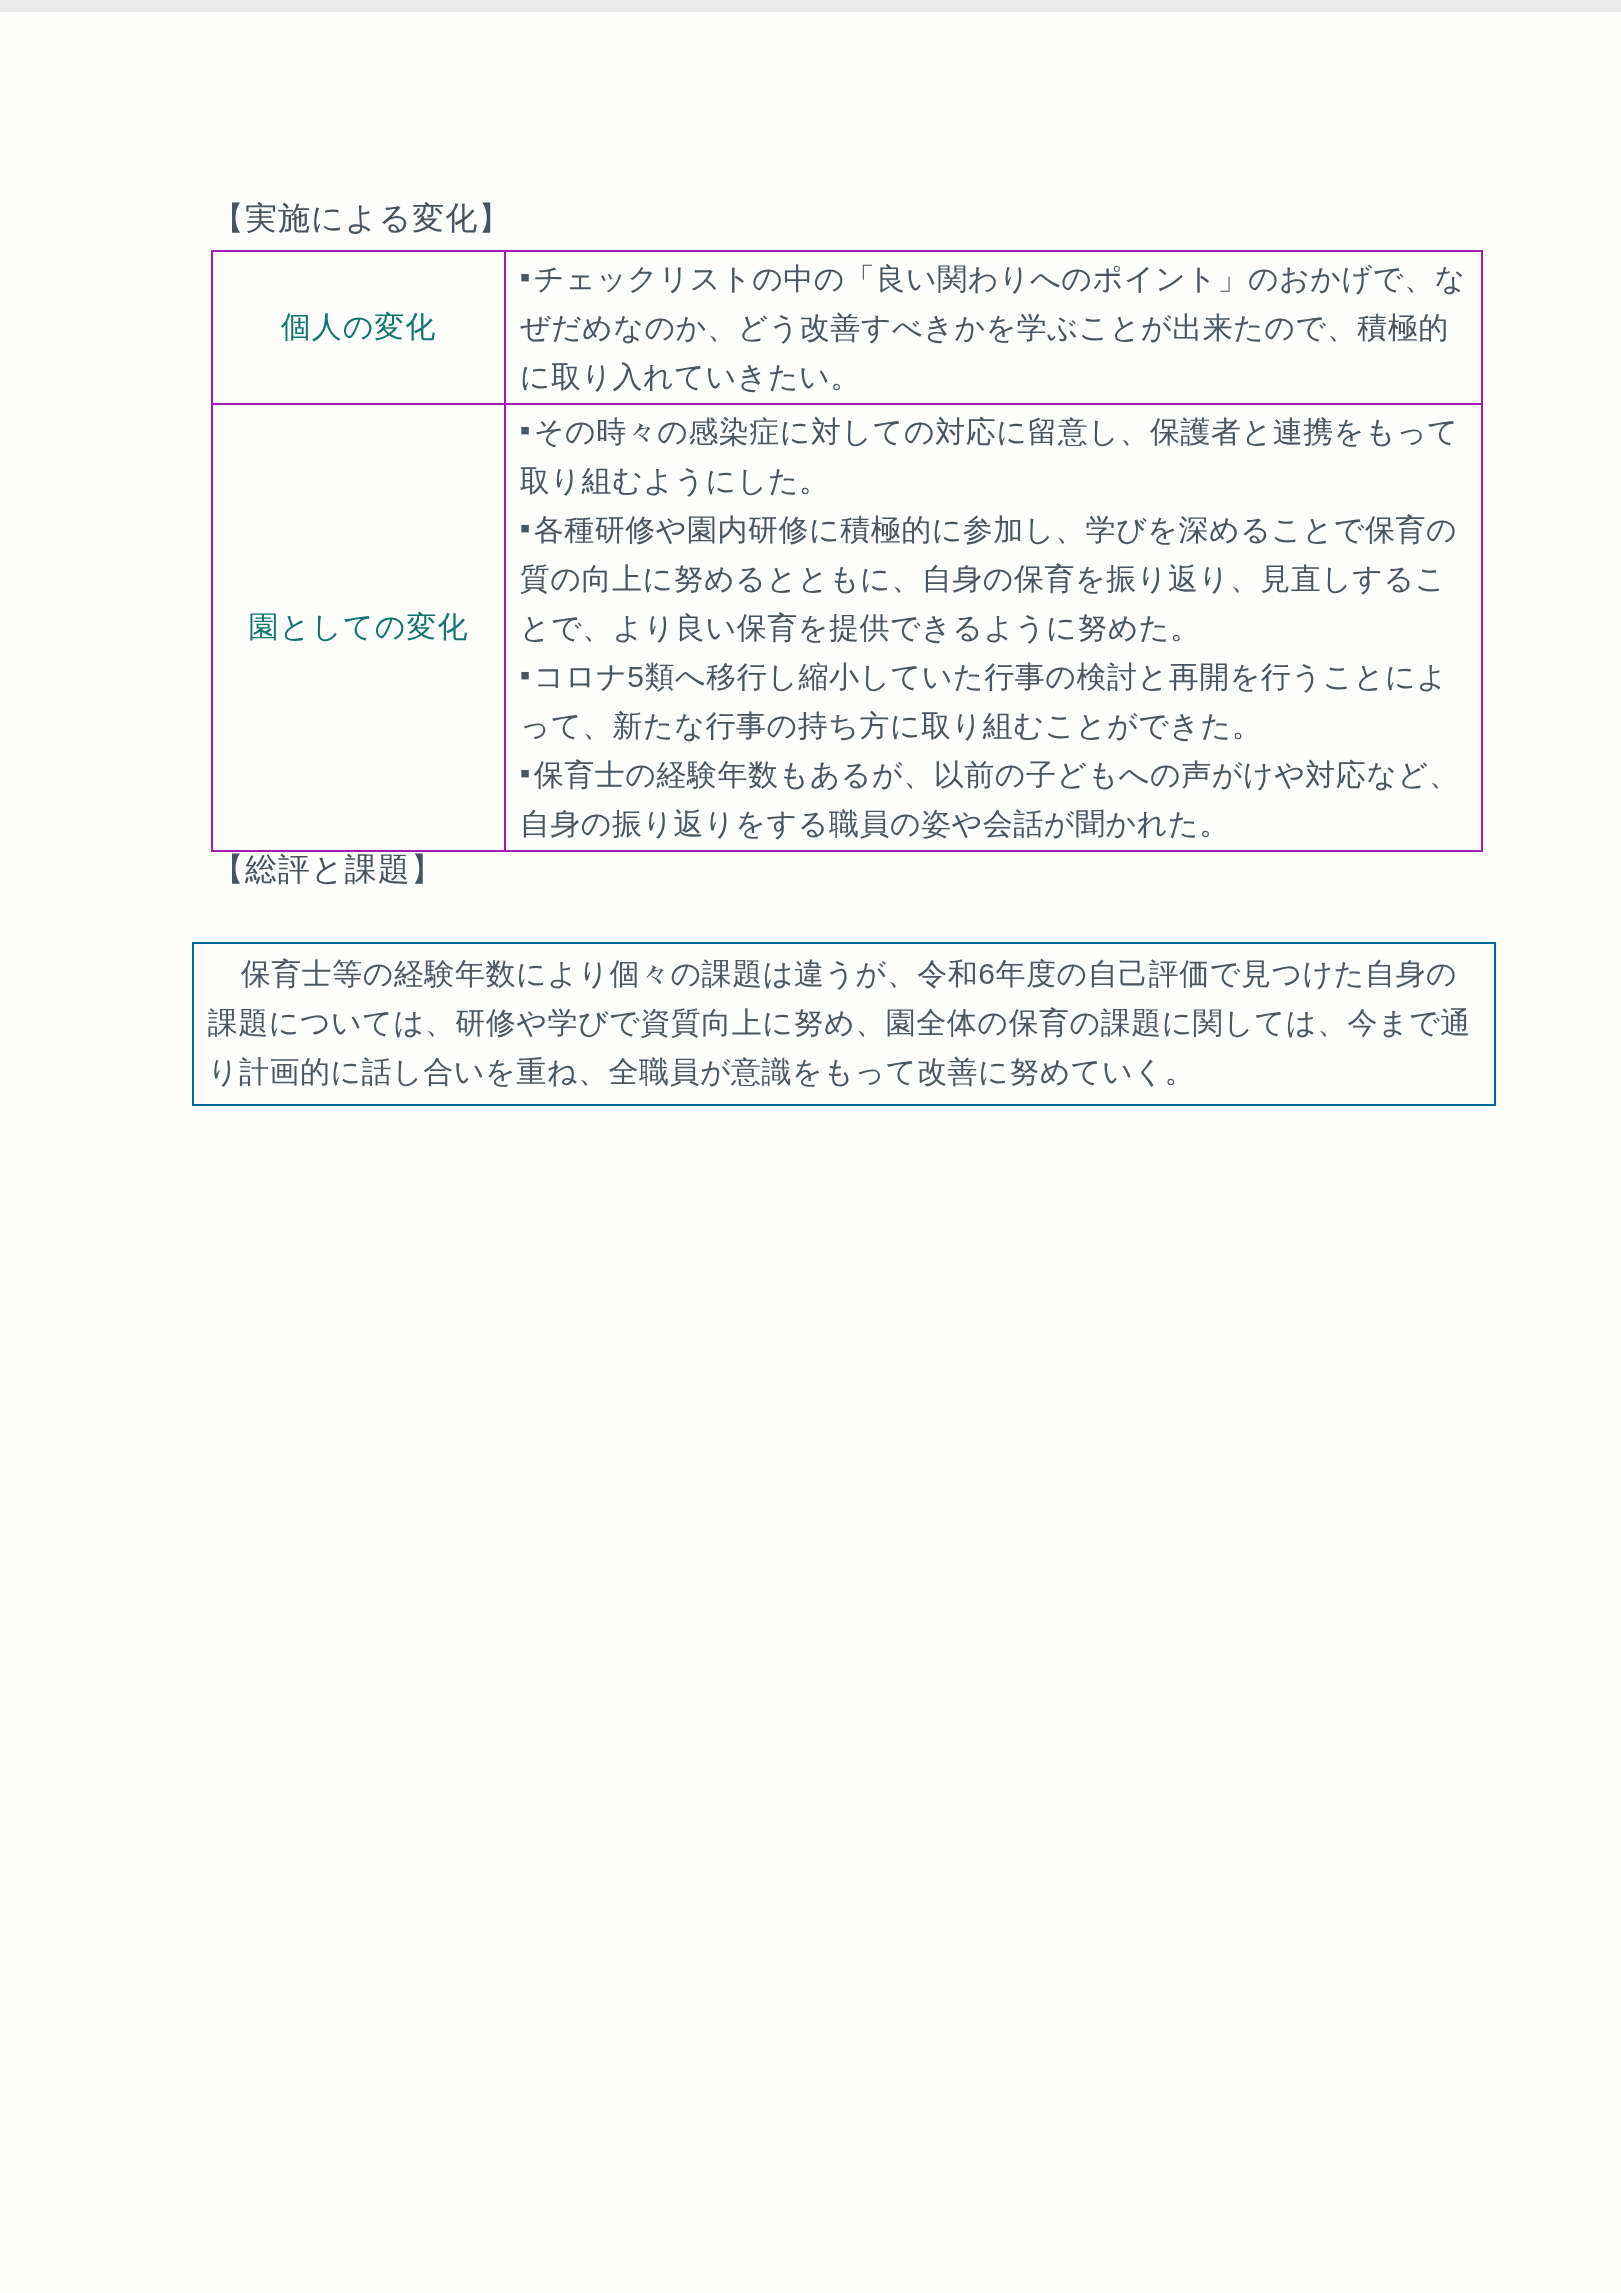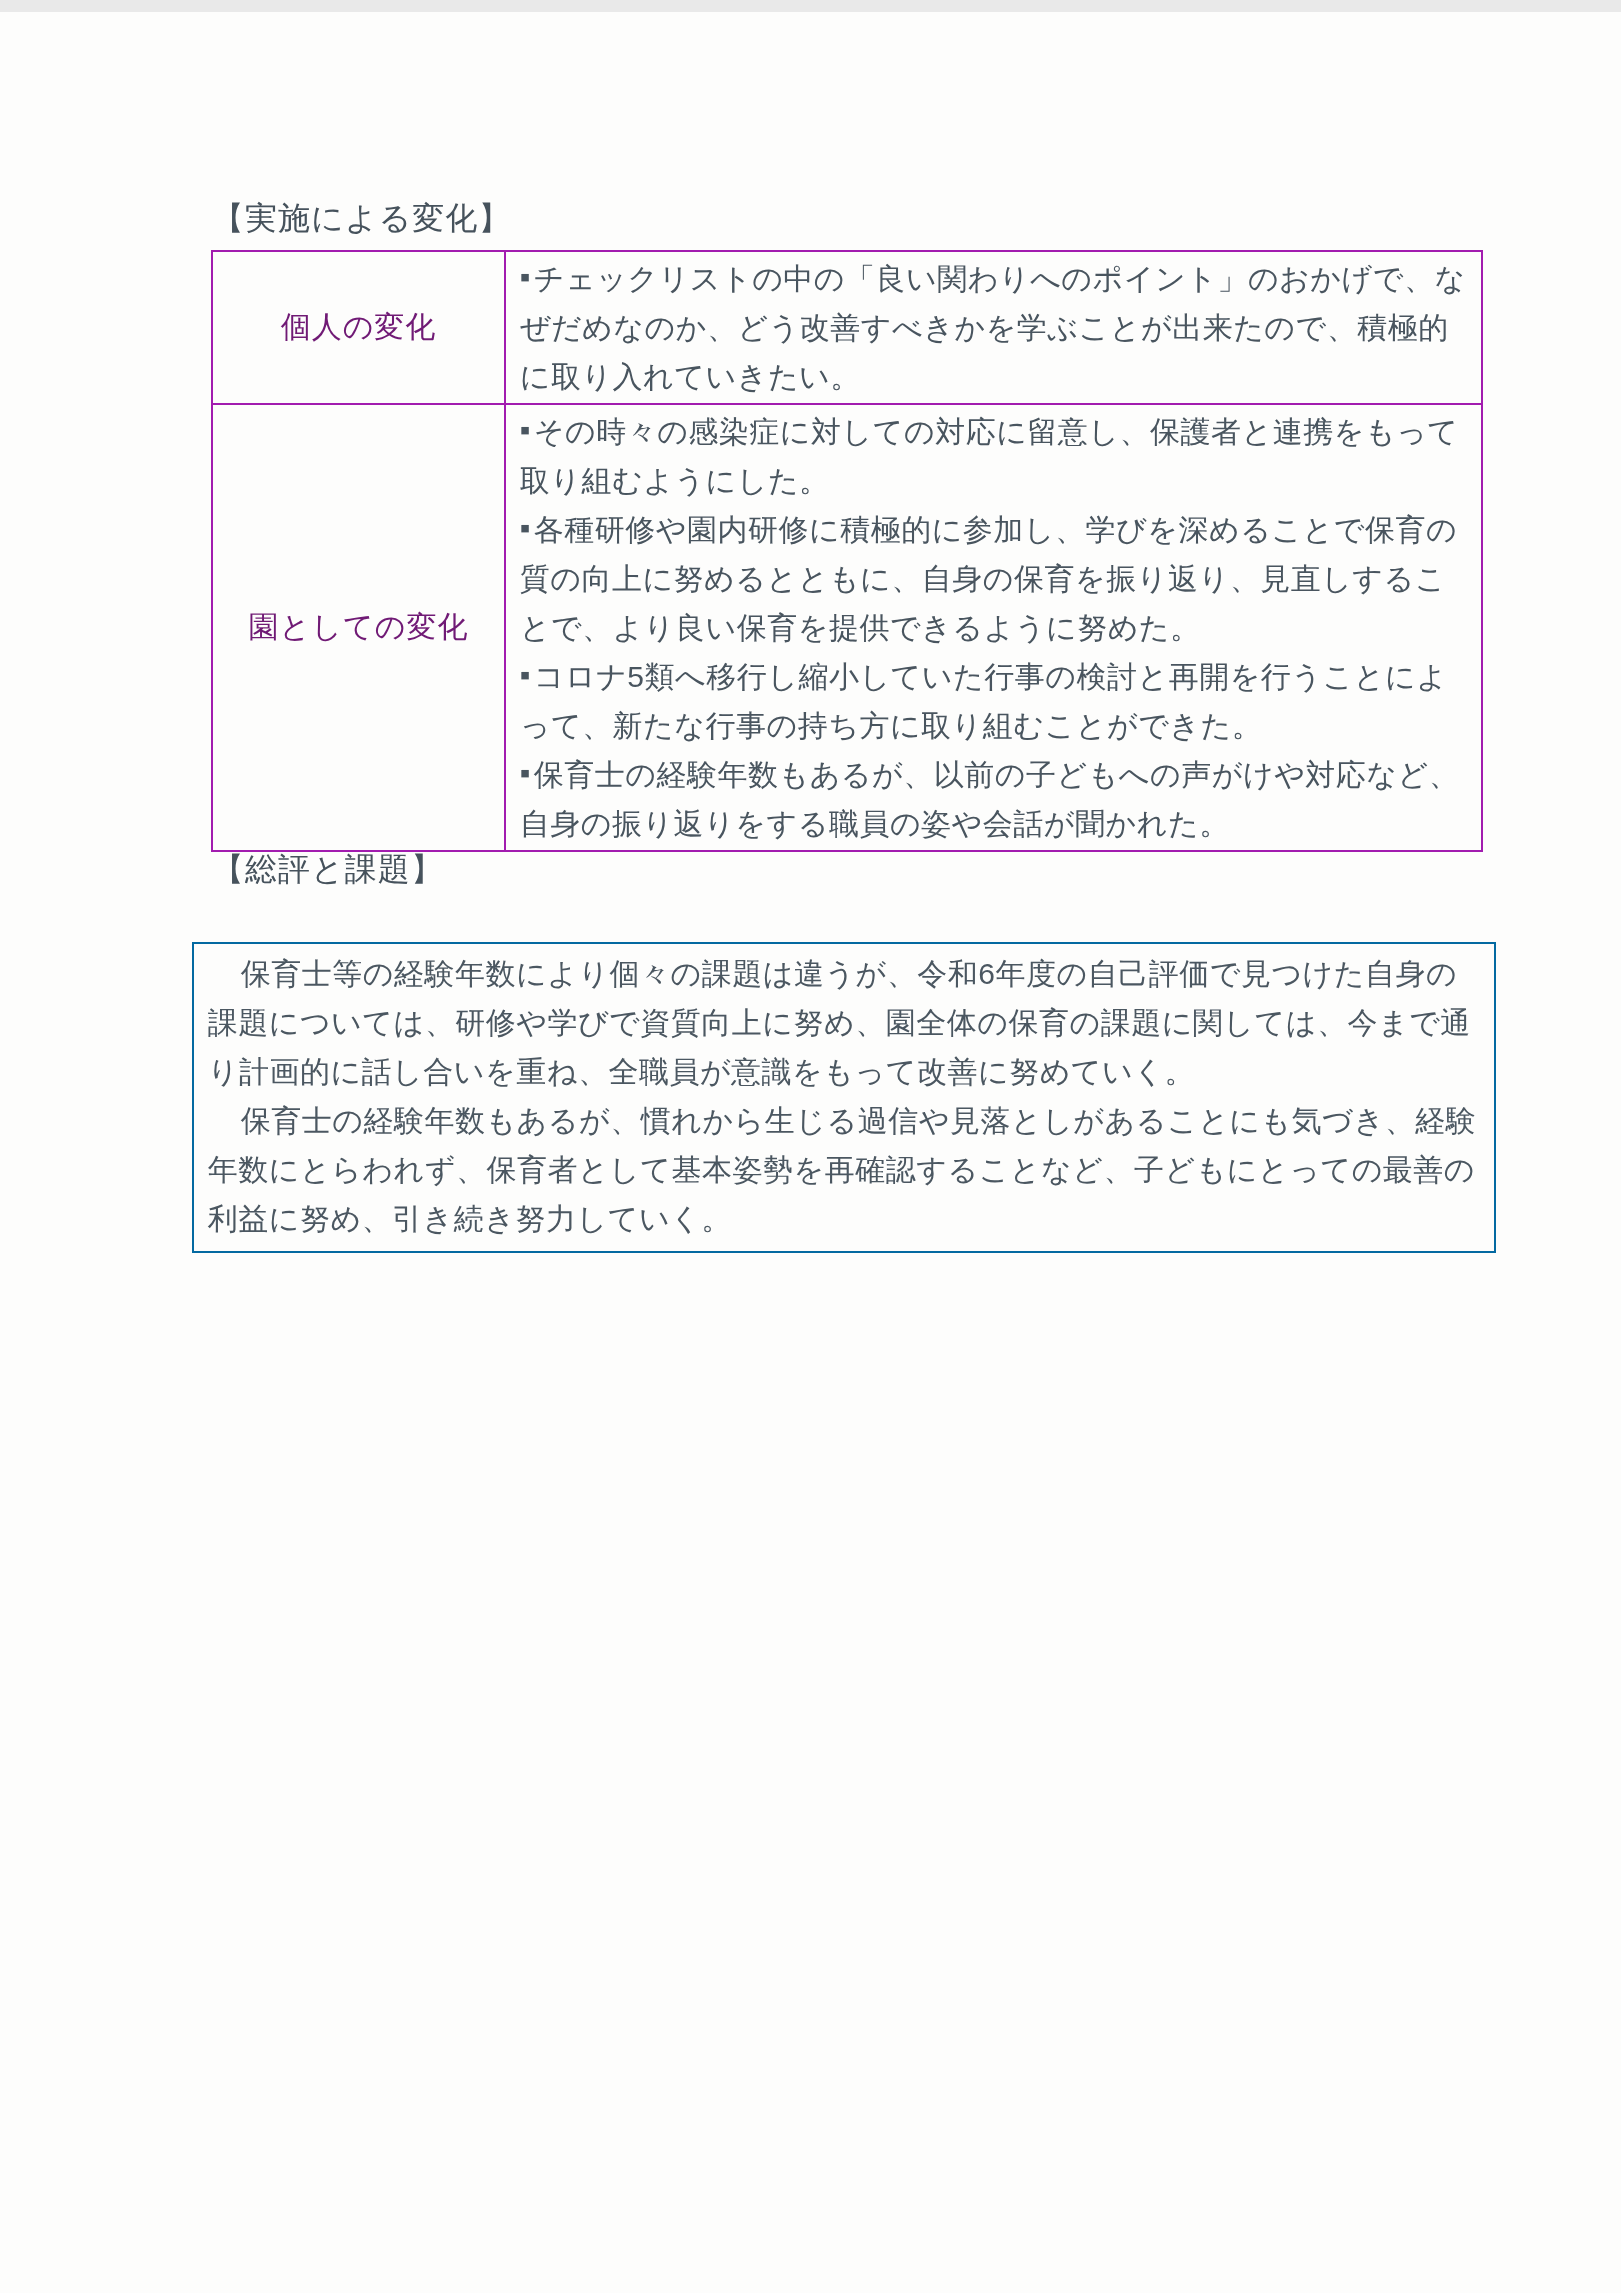--- a/index.html
+++ b/index.html
@@ -36,21 +36,21 @@
   table.changes-table td {
     border: 2px solid #a21caf;
     font-weight: normal;
     font-size: 30px;
   }
   table.changes-table th {
     width: 289px;
     text-align: center;
     vertical-align: middle;
     letter-spacing: 1px;
-    color: #701a75;
+    color: #0f766e;
   }
   table.changes-table td {
     vertical-align: top;
     line-height: 49px;
     padding: 2px 11.8px 2px 13.7px;
     letter-spacing: 0.5px;
   }
   td .bullet-item { margin: 0; }
   .bullet {
     display: inline-block;
@@ -100,17 +100,16 @@
         <div class="bullet-item"><span class="bullet">▪</span><span>保育士の経験年数もあるが、以前の子どもへの声がけや対応など、自身の振り返りをする職員の姿や会話が聞かれた。</span></div>
       </td>
     </tr>
   </tbody>
     </table>
 
   <div class="doc-heading heading-2">【総評と課題】</div>
 
   <div class="summary-box">
     <p>保育士等の経験年数により個々の課題は違うが、令和6年度の自己評価で見つけた自身の課題については、研修や学びで資質向上に努め、園全体の保育の課題に関しては、今まで通り計画的に話し合いを重ね、全職員が意識をもって改善に努めていく。</p>
-    <p>保育士の経験年数もあるが、慣れから生じる過信や見落としがあることにも気づき、経験年数にとらわれず、保育者として基本姿勢を再確認することなど、子どもにとっての最善の利益に努め、引き続き努力していく。</p>
   </div>
 
 </div>
 
 
 </body></html>

